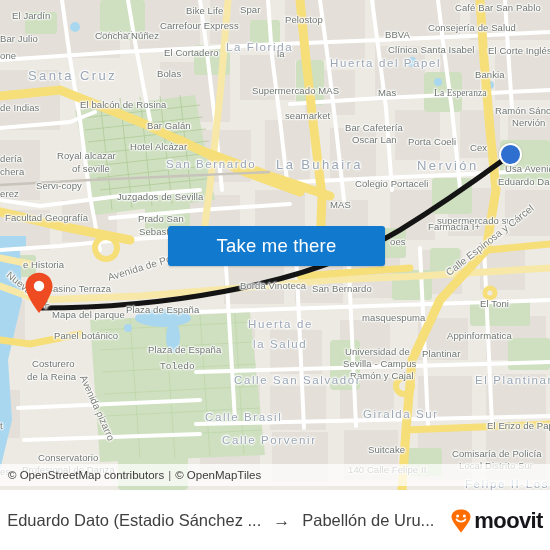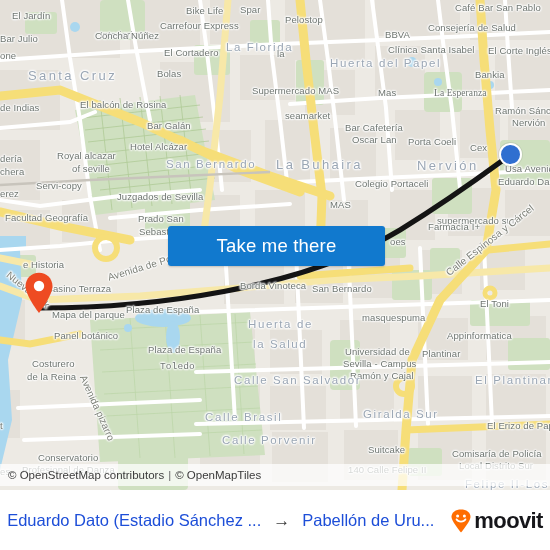--- a/index.html
+++ b/index.html
@@ -85,21 +85,21 @@
   
   #footer {
     position: absolute; left: 0; top: 490px;
     width: 550px; height: 60px;
     background: #ffffff;
     display: flex; align-items: center; justify-content: center;
     gap: 10px;
     border-top: 1px solid #ffffff;
   }
   #footer .ftext {
-    color: #1d4ed8;
+    color: #404040;
     font-size: 16.5px;
     white-space: nowrap;
   }
   #footer .arrow {
     color: #3c3c3c; font-size: 17px; line-height: 1;
     padding: 0 2px;
   }
   #brand { display: flex; align-items: center; gap: 2px; margin-left: 6px; }
   #brand .word {
     font-size: 22px; font-weight: bold; color: #16161a;

